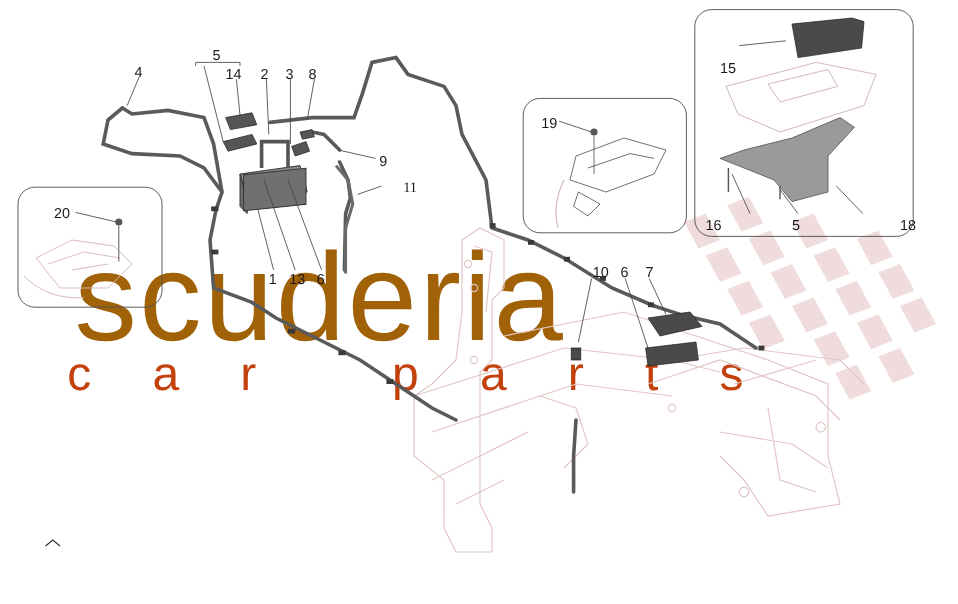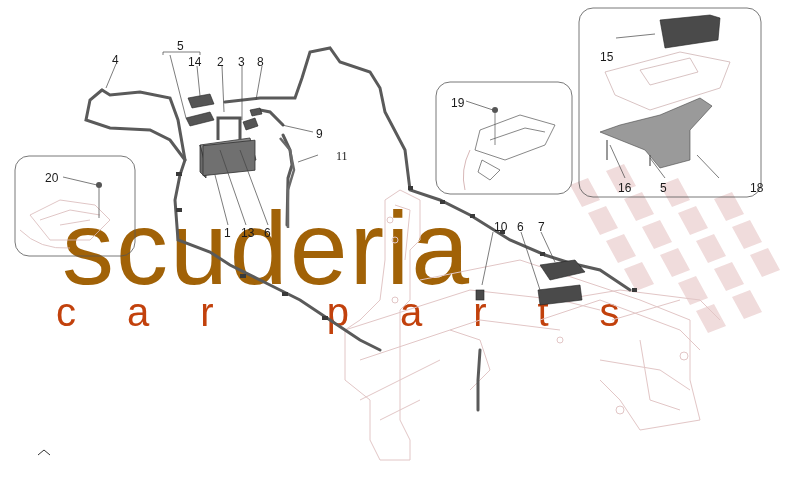--- a/index.html
+++ b/index.html
@@ -184,21 +184,21 @@
   <div class="callout" style="left:238px; top:56px;">3</div>
   <div class="callout" style="left:257px; top:56px;">8</div>
   <div class="callout" style="left:316px; top:128px;">9</div>
   <div class="callout" style="left:336px; top:150px;font-family:Liberation Serif, serif;">11</div>
   <div class="callout" style="left:224px; top:227px;">1</div>
   <div class="callout" style="left:241px; top:227px;">13</div>
   <div class="callout" style="left:264px; top:227px;">6</div>
   <div class="callout" style="left:45px; top:172px;">20</div>
   <div class="callout" style="left:451px; top:97px;">19</div>
   <div class="callout" style="left:600px; top:33px;margin-top:18px;">15</div>
-  <div class="callout" style="left:618px; top:182px;">16</div>
+  <div class="callout" style="left:588px; top:182px;">16</div>
   <div class="callout" style="left:660px; top:182px;">5</div>
   <div class="callout" style="left:712px; top:182px;margin-left:38px;">18</div>
   <div class="callout" style="left:494px; top:221px;">10</div>
   <div class="callout" style="left:517px; top:221px;">6</div>
   <div class="callout" style="left:538px; top:221px;">7</div>
 
   <div class="collapse">
     <svg width="16" height="10" viewBox="0 0 16 10">
       <polyline points="2,8 8,3 14,8" fill="none" stroke="#333" stroke-width="1"></polyline>
     </svg>

